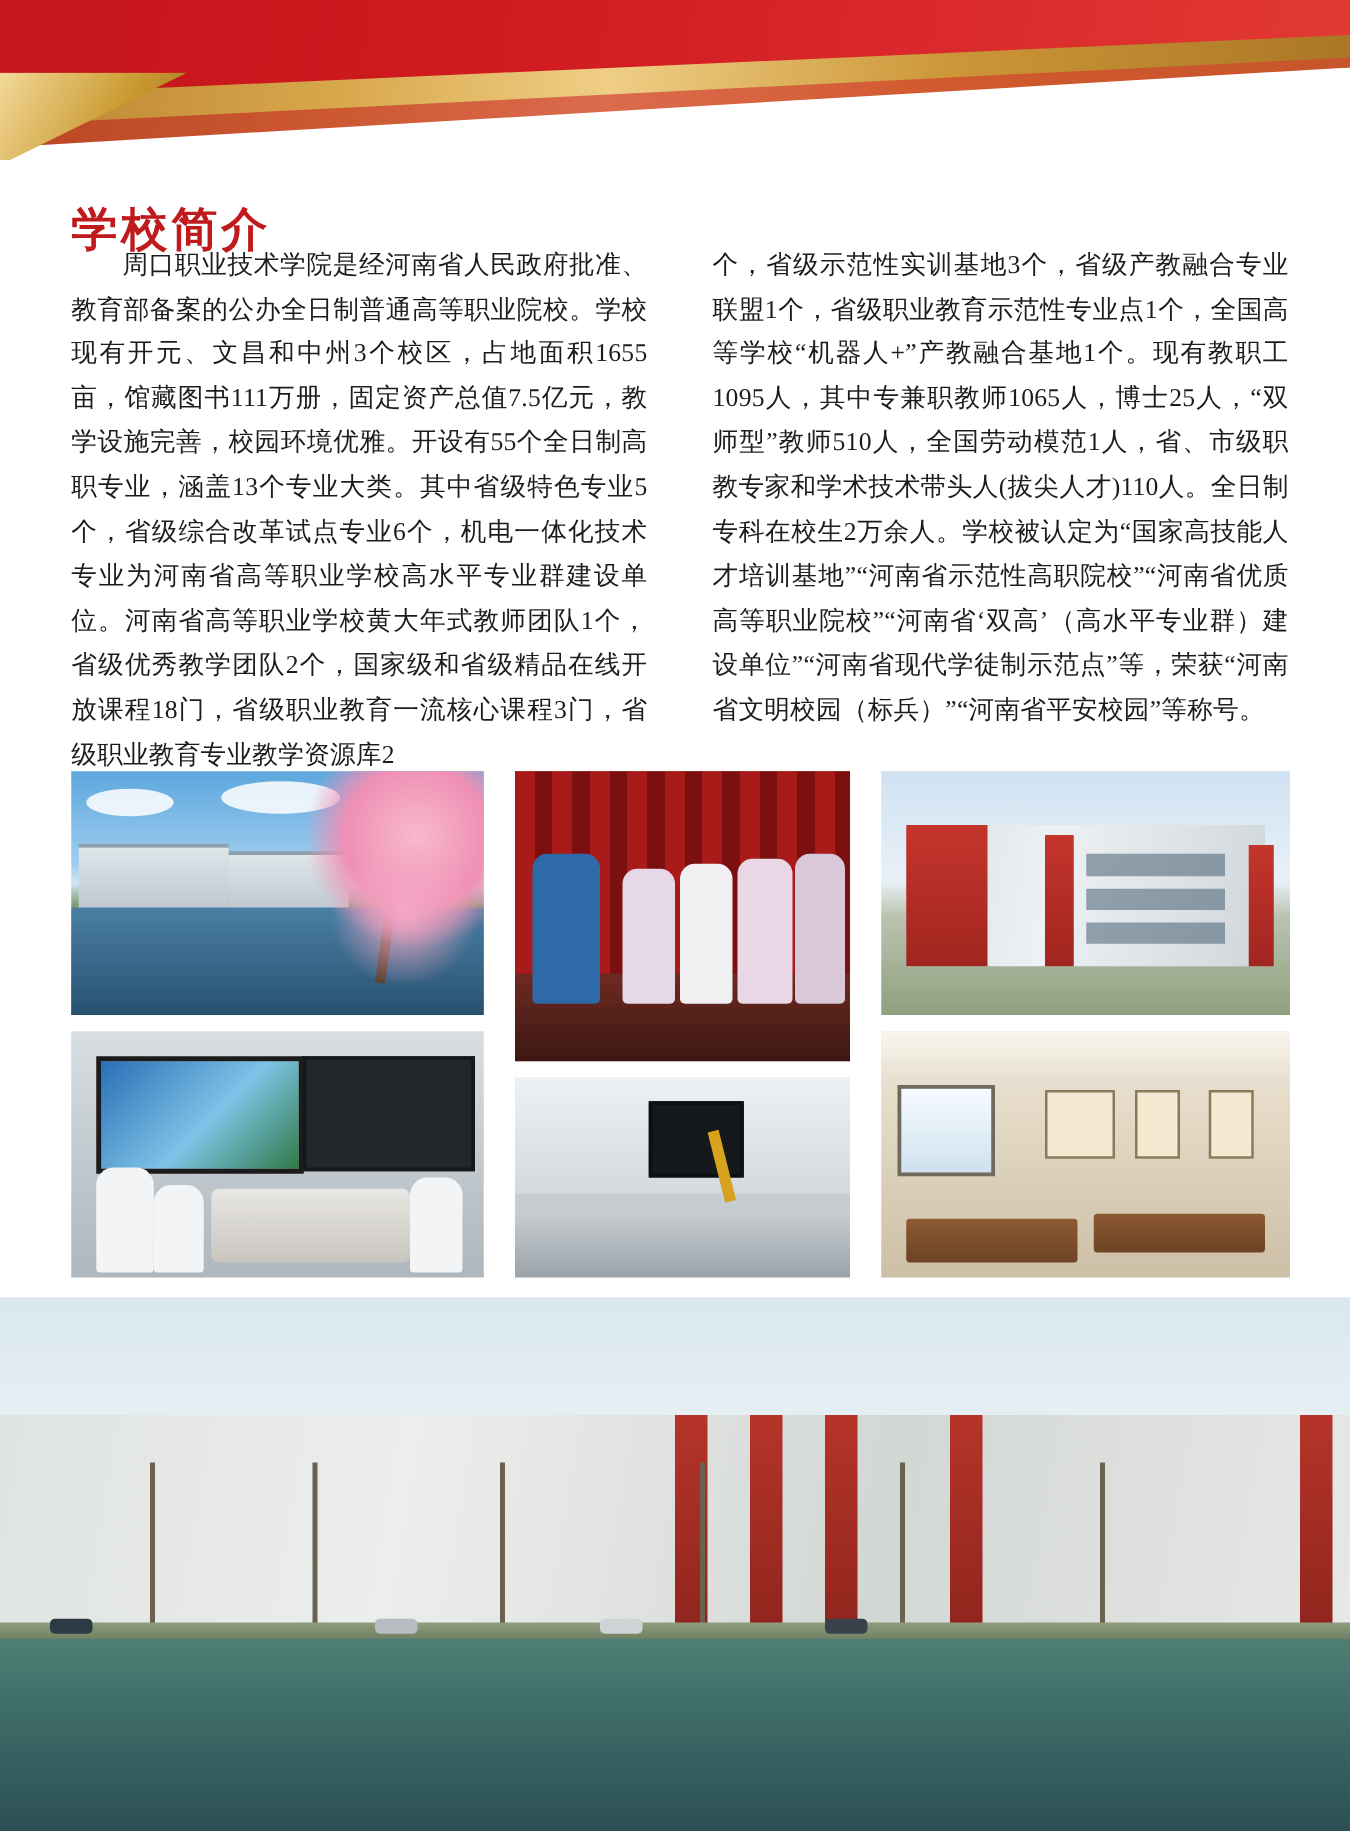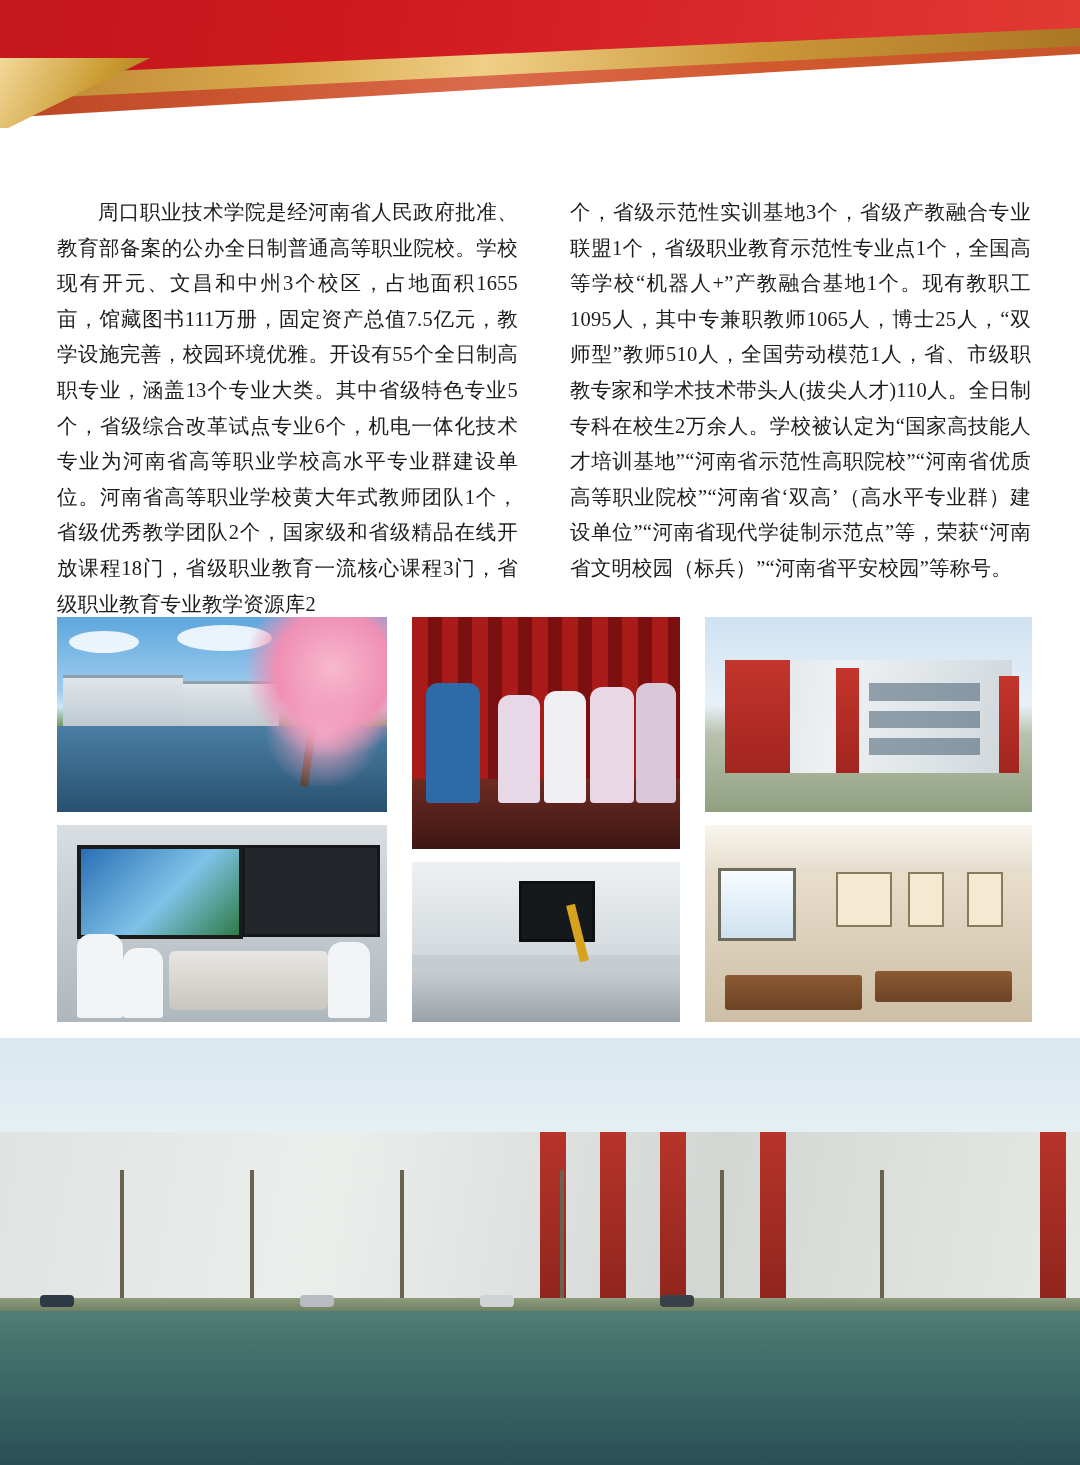--- a/index.html
+++ b/index.html
@@ -277,20 +277,21 @@
 <div id="page">
 
   <div class="top-banner">
     <div class="band-red"></div>
     <div class="band-gold"></div>
     <div class="band-red-lower"></div>
     <div class="band-white-notch"></div>
     <div class="corner-gold"></div>
   </div>
 
+  <h1 class="section-title">学校简介</h1>
 
   <div class="columns">
     <div class="col">
       <p class="indent">周口职业技术学院是经河南省人民政府批准、教育部备案的公办全日制普通高等职业院校。学校现有开元、文昌和中州3个校区，占地面积1655亩，馆藏图书111万册，固定资产总值7.5亿元，教学设施完善，校园环境优雅。开设有55个全日制高职专业，涵盖13个专业大类。其中省级特色专业5个，省级综合改革试点专业6个，机电一体化技术专业为河南省高等职业学校高水平专业群建设单位。河南省高等职业学校黄大年式教师团队1个，省级优秀教学团队2个，国家级和省级精品在线开放课程18门，省级职业教育一流核心课程3门，省级职业教育专业教学资源库2</p>
     </div>
     <div class="col">
       <p>个，省级示范性实训基地3个，省级产教融合专业联盟1个，省级职业教育示范性专业点1个，全国高等学校“机器人+”产教融合基地1个。现有教职工1095人，其中专兼职教师1065人，博士25人，“双师型”教师510人，全国劳动模范1人，省、市级职教专家和学术技术带头人(拔尖人才)110人。全日制专科在校生2万余人。学校被认定为“国家高技能人才培训基地”“河南省示范性高职院校”“河南省优质高等职业院校”“河南省‘双高’（高水平专业群）建设单位”“河南省现代学徒制示范点”等，荣获“河南省文明校园（标兵）”“河南省平安校园”等称号。</p>
     </div>
   </div>
 

